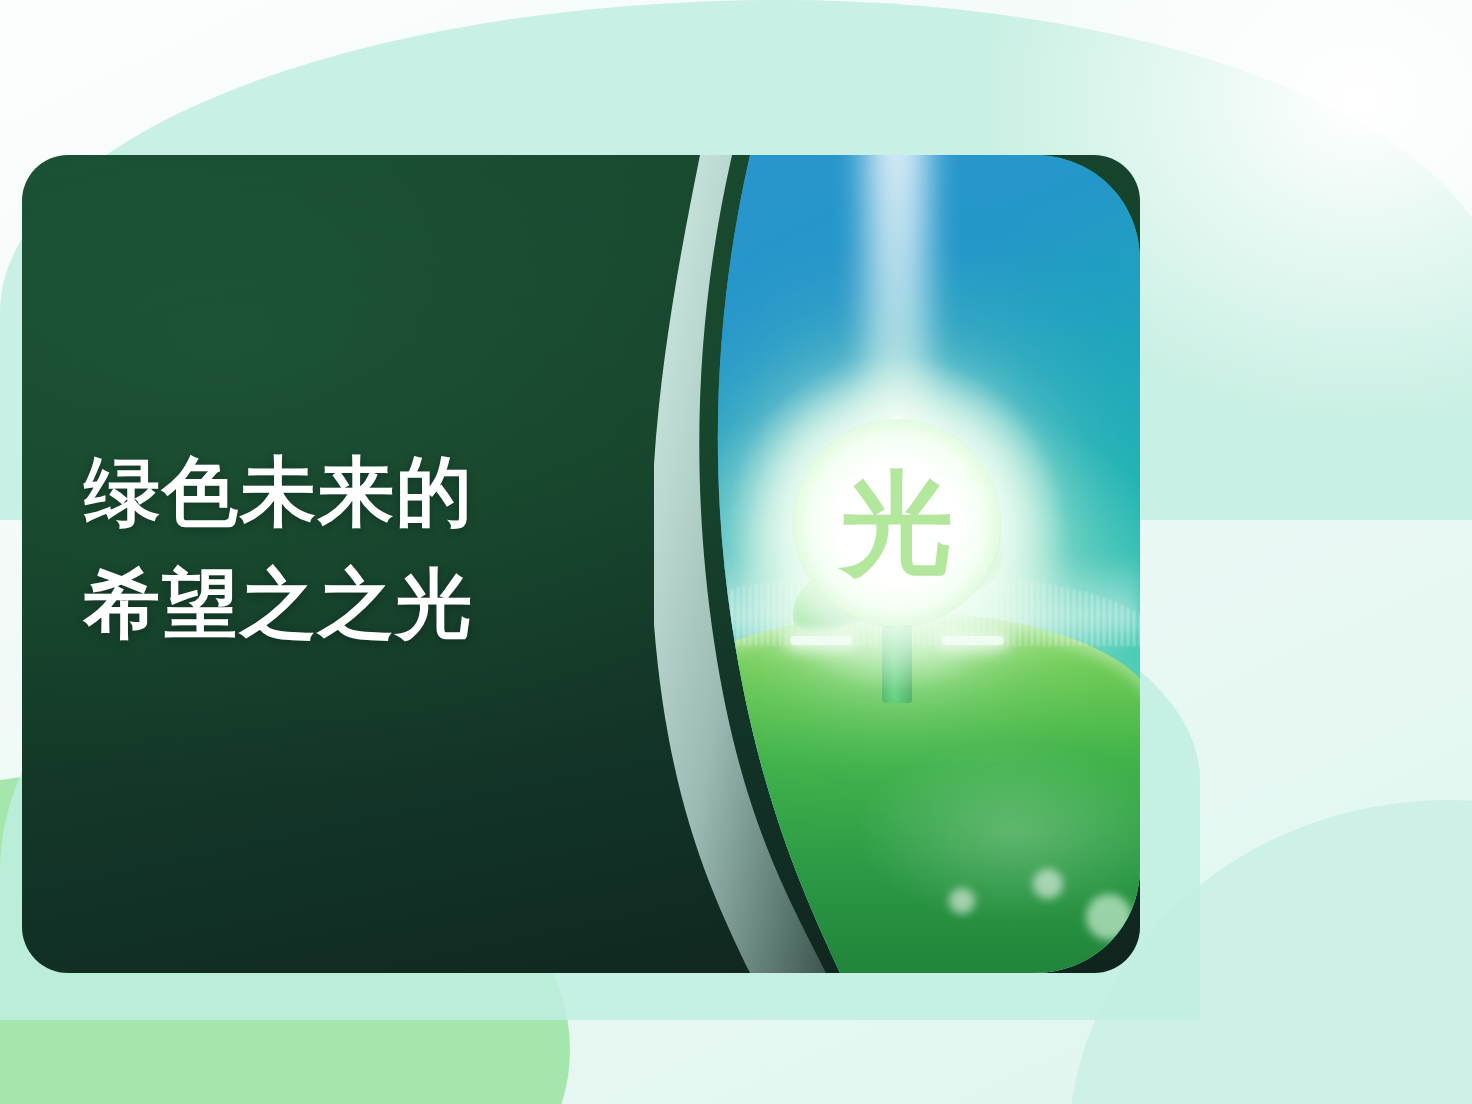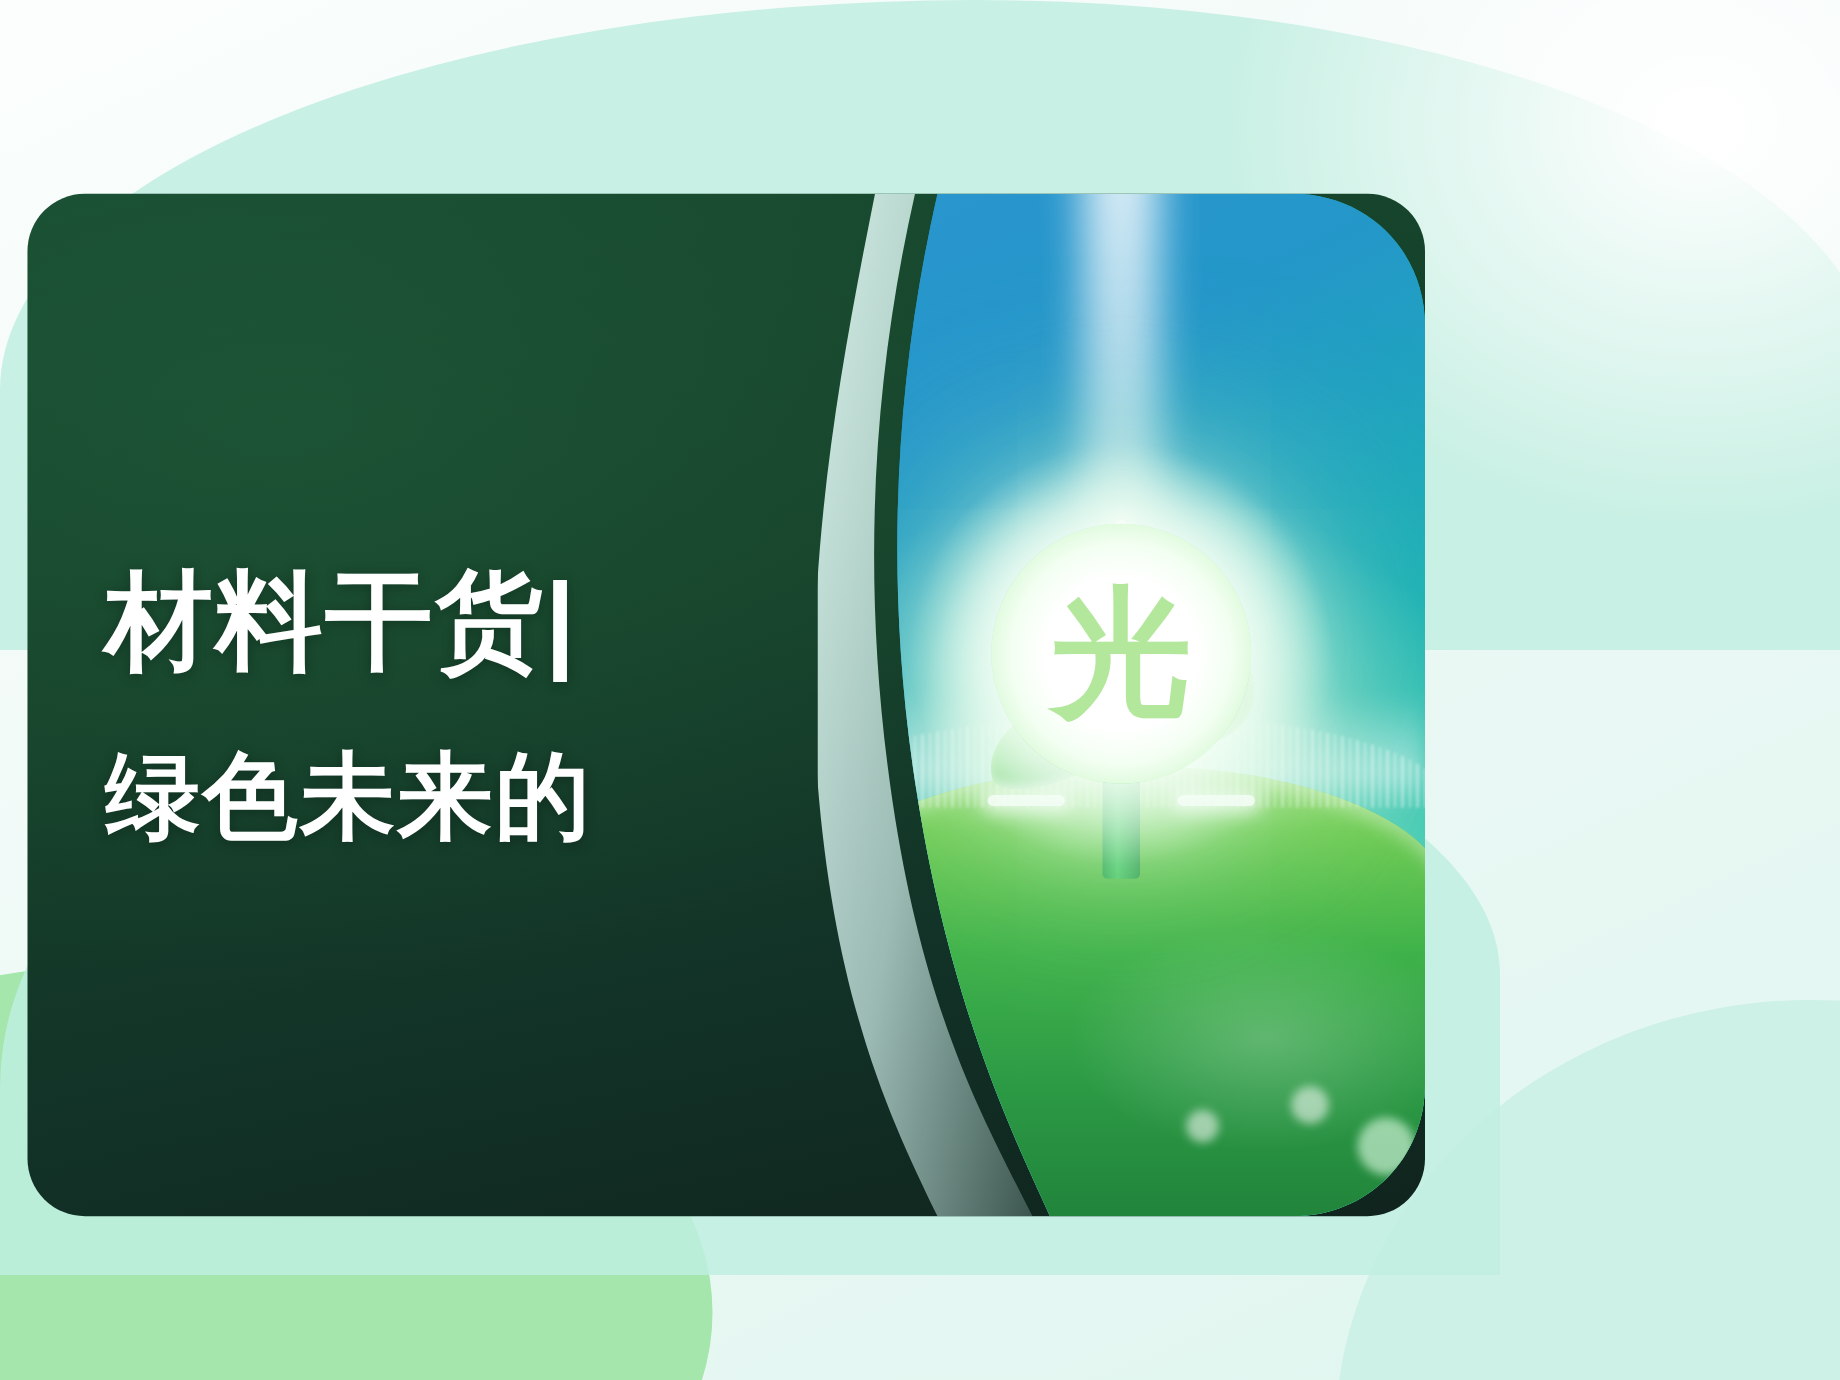--- a/index.html
+++ b/index.html
@@ -242,16 +242,16 @@
         <div id="orb">
           <span id="orb-char">光</span>
         </div>
       </div>
 
     </div>
     <div id="ribbon"></div>
   </div>
 
   <div id="headline">
-    <span class="line" id="line-kicker">材料干货|</span>
     <span class="line line-sub" id="line-3">绿色未来的</span>
+    <span class="line line-sub" id="line-4">希望之之光</span>
   </div>
 </div>
 
 </body></html>

